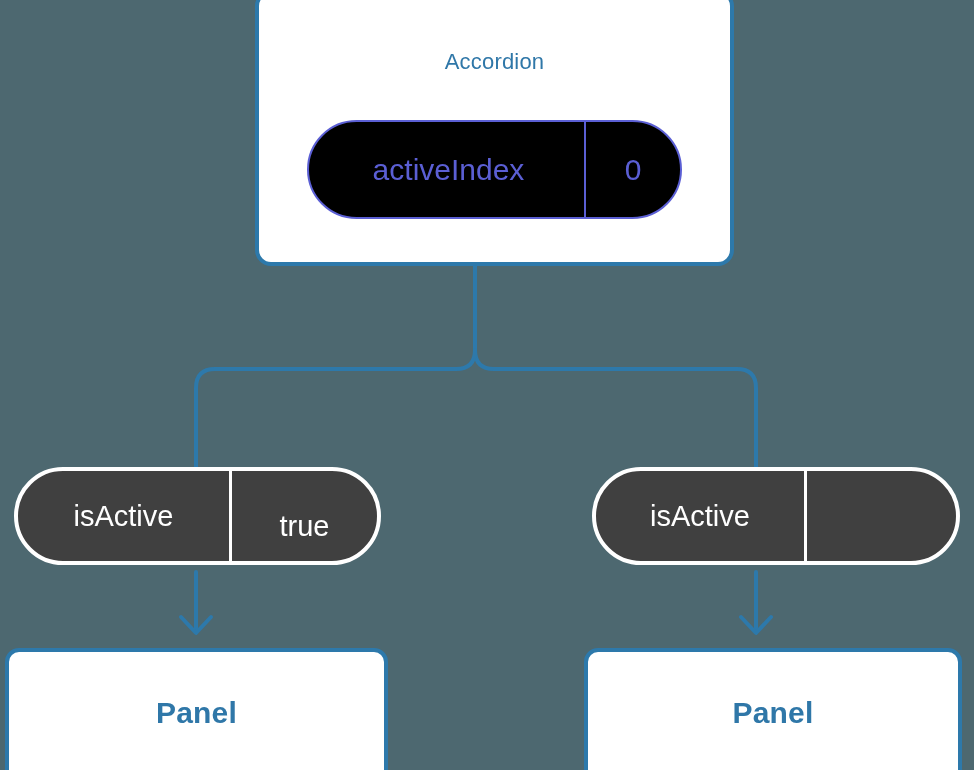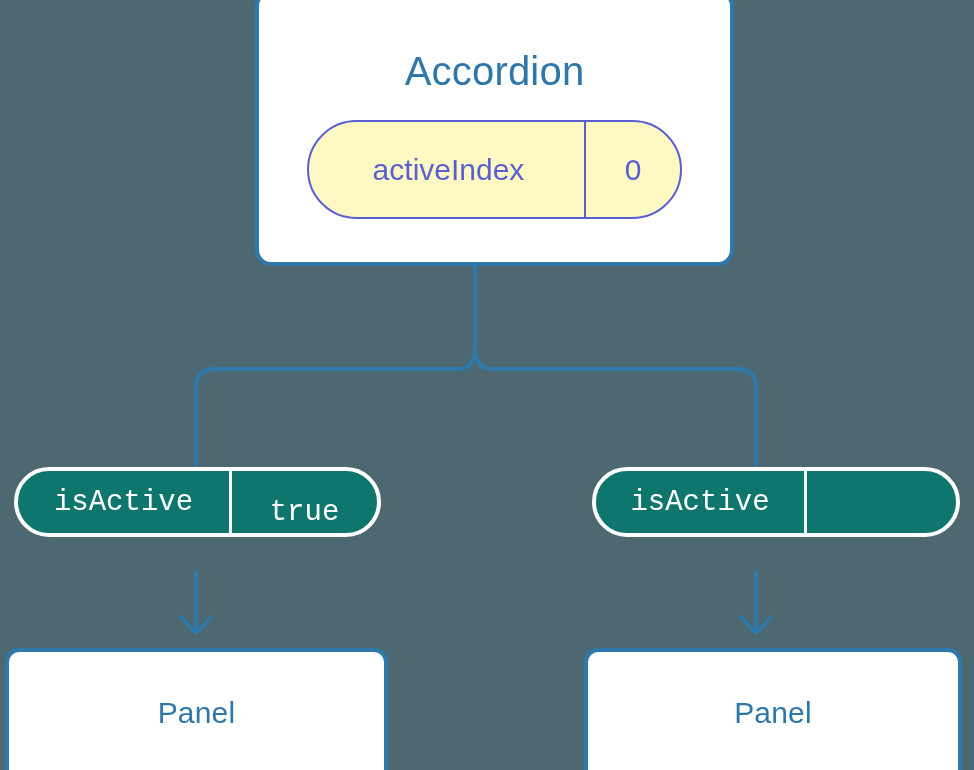--- a/index.html
+++ b/index.html
@@ -45,21 +45,21 @@
     height: 276px;
     border-radius: 16px;
   }
 
   .card-title {
     position: absolute;
     left: 0;
     right: 0;
     text-align: center;
     color: #2f77a8;
-    font-size: 40px;
+    font-size: 22px;
     letter-spacing: 0.2px;
     white-space: nowrap;
   }
   #accordion-card .card-title {
     top: 55px;
   }
 
   
   .pill {
     position: absolute;
@@ -77,43 +77,43 @@
     justify-content: center;
     white-space: nowrap;
     box-sizing: border-box;
   }
 
   #active-index-pill {
     left: 307px;
     top: 120px;
     width: 375px;
     height: 99px;
-    background: #fef9c3;
+    background: #000000;
     border: 2px solid #5b5fd4;
+    text-decoration: underline;
   }
   #active-index-pill .pill-key {
     flex: 0 0 277px;
     color: #5b5fd4;
     font-size: 30px;
     border-right: 2px solid #5b5fd4;
     padding-left: 4px;
   }
   #active-index-pill .pill-val {
     flex: 1 1 auto;
     color: #5b5fd4;
     font-size: 30px;
   }
 
   
   .pill-solid {
-    height: 70px;
-    background: #0f766e;
+    height: 98px;
+    background: #404040;
     border: 4px solid #ffffff;
     top: 467px;
-    font-family: Liberation Mono, monospace;
   }
   .pill-solid .pill-key {
     color: #ffffff;
     font-size: 29px;
     border-right: 3px solid #ffffff;
   }
   .pill-solid .pill-val {
     color: #ffffff;
     font-size: 29px;
     margin-top: 20px;
@@ -136,20 +136,21 @@
   
   .panel-card {
     top: 648px;
     height: 140px;
   }
   #panel-card-left  { left: 5px;   width: 383px; }
   #panel-card-right { left: 584px; width: 378px; }
   .panel-card .card-title {
     top: 44px;
     font-size: 30px;
+    font-weight: bold;
   }
 </style>
 </head>
 <body>
 
 <div id="stage">
 
   <svg id="wires" viewBox="0 0 974 770">
 
     <path d="M 475 266

